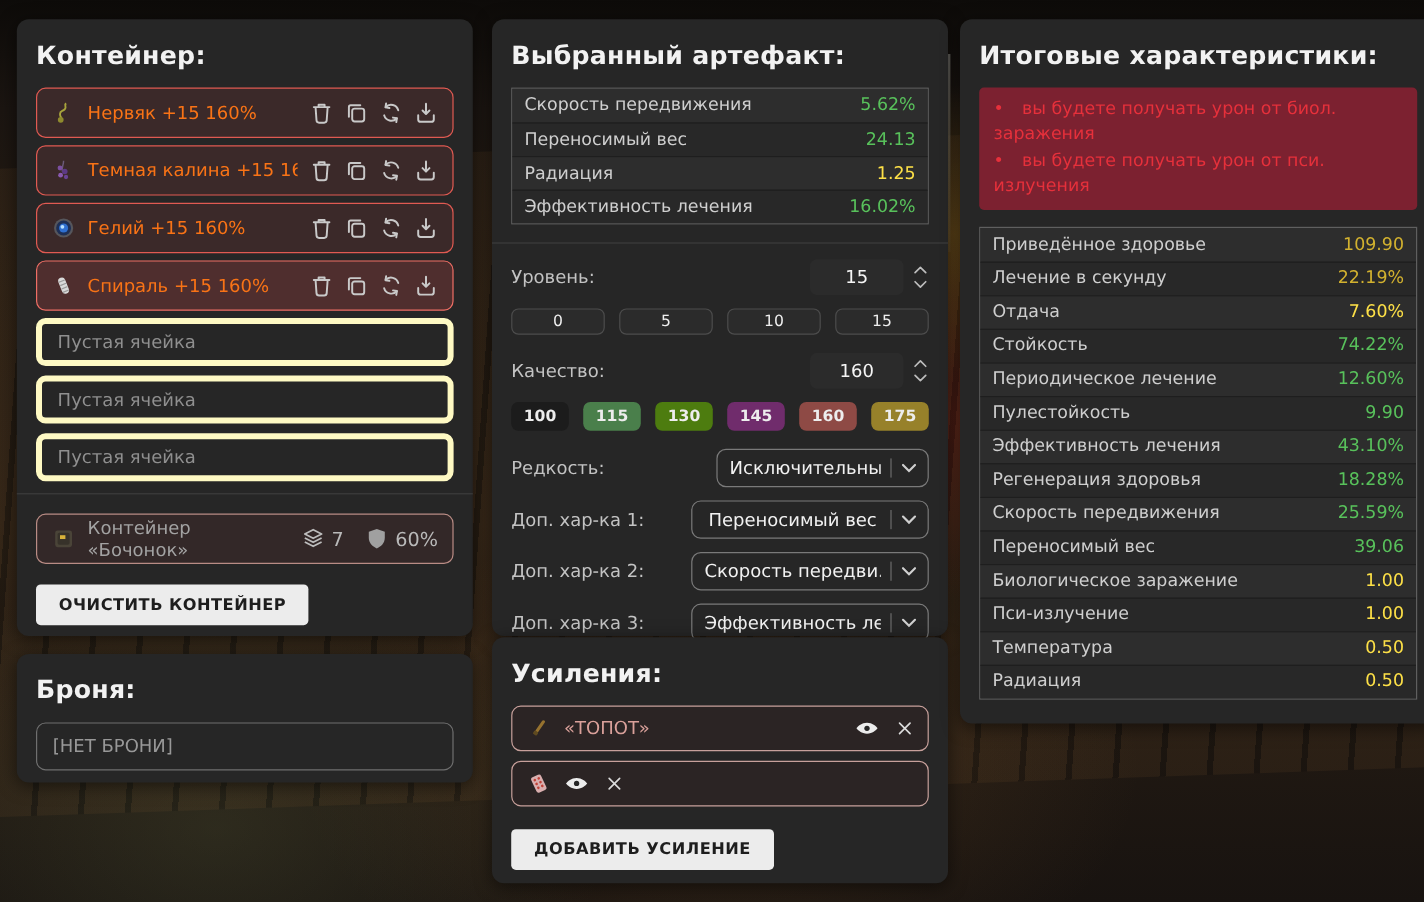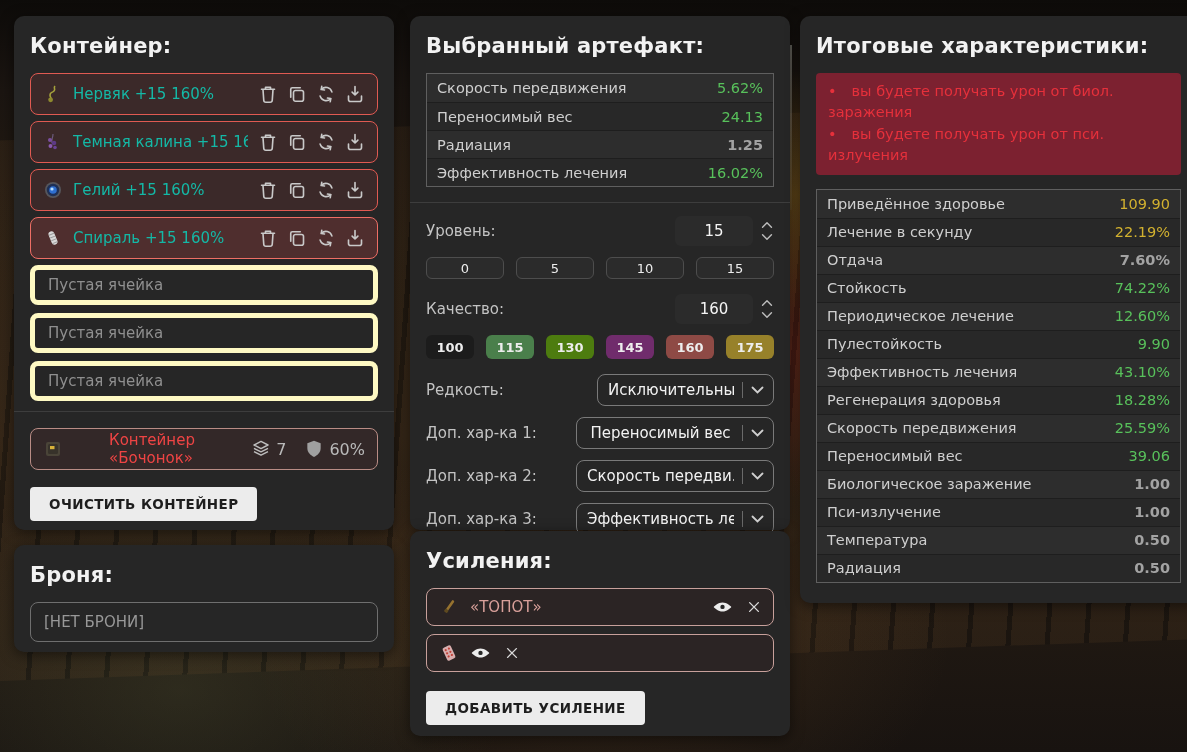--- a/index.html
+++ b/index.html
@@ -27,55 +27,55 @@
   .p-totals    { left:800px; top:16px;  width:397px; height:587px; }
 
   h2.panel-title { color:#f2f2f2; font-size:21px; font-weight:600; letter-spacing:.2px; margin:2px 0 15px; }
 
   
   .art-row { height:42px; border:1px solid #e05a52; border-radius:8px; background:#3b2929;
              display:flex; align-items:center; gap:10px; padding:0 12px; margin-bottom:6px; cursor:pointer; }
   .art-row[data-selected="true"] { background:#4f2e2e; border-color:#ee6e65; }
   .art-ico { width:20px; height:20px; flex:0 0 auto; }
   .art-ico svg { width:20px; height:20px; display:block; }
-  .art-name { flex:1; color:#14b8a6; font-size:15px; white-space:nowrap; overflow:hidden; }
+  .art-name { flex:1; color:#f97316; font-size:15px; white-space:nowrap; overflow:hidden; }
   .row-actions { display:flex; align-items:center; gap:9px; }
   .icon-btn { width:20px; height:20px; background:none; border:none; padding:0; cursor:pointer; color:#c9c9c9; }
   .icon-btn svg { width:100%; height:100%; display:block; stroke:#c9c9c9; fill:none; stroke-width:1.3; stroke-linecap:round; stroke-linejoin:round; }
 
   .empty-cell { height:40px; border:5px solid #fef9c3; border-radius:8px; color:#8f8f8f; font-size:15px;
                 display:flex; align-items:center; padding:0 13px; margin-bottom:8px; cursor:pointer; }
 
   .divider { border-top:1px solid #3d3d3d; margin:10px -16px 16px; }
   .divider-mid { border-top:1px solid #3d3d3d; margin:15px -16px 13px; }
 
   .barrel-row { height:42px; border:1px solid #b98c85; border-radius:8px; background:#332828;
                 display:flex; align-items:center; gap:10px; padding:0 12px; margin-bottom:17px; cursor:pointer; }
-  .barrel-name { flex:1; color:#ef4444; font-size:15px;margin-left:36px; }
+  .barrel-name { flex:1; color:#a3a3a3; font-size:15px; }
   .barrel-meta { display:flex; align-items:center; gap:5px; color:#b9b9b9; font-size:16px; }
   .barrel-meta .m-ico { width:20px; height:20px; }
   .barrel-meta .m-ico svg { width:20px; height:20px; display:block; }
   .meta-gap { width:8px; }
 
   .btn-light { height:34px; padding:0 19px; background:#ececec; color:#1e1e1e; font-weight:700; font-size:13.5px;
                border:none; border-radius:4px; letter-spacing:.4px; cursor:pointer; font-family:inherit; }
 
   .armor-box { height:40px; border:1px solid #6f6f6f; border-radius:8px; color:#989898; font-size:15px;
                display:flex; align-items:center; padding:0 13px; cursor:pointer; }
 
   
   .stats-table { border:1px solid #5f5f5f; }
   .srow { height:28px; display:flex; align-items:center; justify-content:space-between; padding:0 10px;
           background:#2d2d2d; }
   .srow:nth-child(even) { background:#282828; }
   .srow + .srow { border-top:1px solid #1e1e1e; }
   .s-label { color:#cfcfcf; font-size:14.5px; white-space:nowrap; }
   .s-val { font-size:14.5px; font-weight:500; }
   .s-val[data-color="green"] { color:#58c15b; }
-  .s-val[data-color="red"]   { color:#a3a3a3;font-weight:bold; }
+  .s-val[data-color="red"]   { color:#fde047; }
   .s-val[data-color="gold"]  { color:#d2b12f; }
 
   
   .field-row { display:flex; align-items:center; justify-content:space-between; margin:11px 0; }
   .f-label { color:#c3c3c3; font-size:15px; }
   .spin { display:flex; align-items:center; gap:7px; }
   .spin-box { width:78px; height:30px; background:#2b2b2b; border-radius:6px; color:#f5f5f5;
               display:flex; align-items:center; justify-content:center; font-size:15px; cursor:text; }
   .spin-arrows { display:flex; flex-direction:column; gap:4px; }
   .spin-arrows .icon-btn { width:14px; height:8px; }

